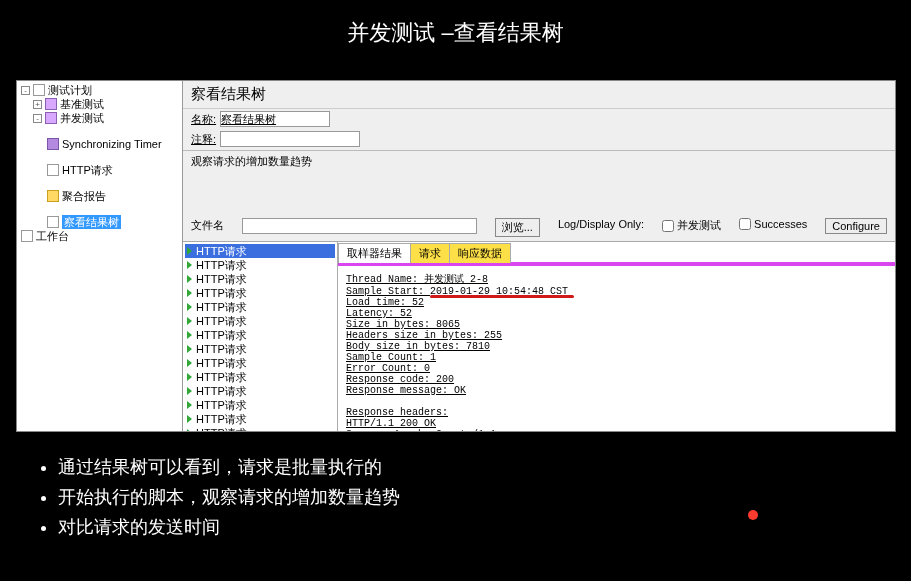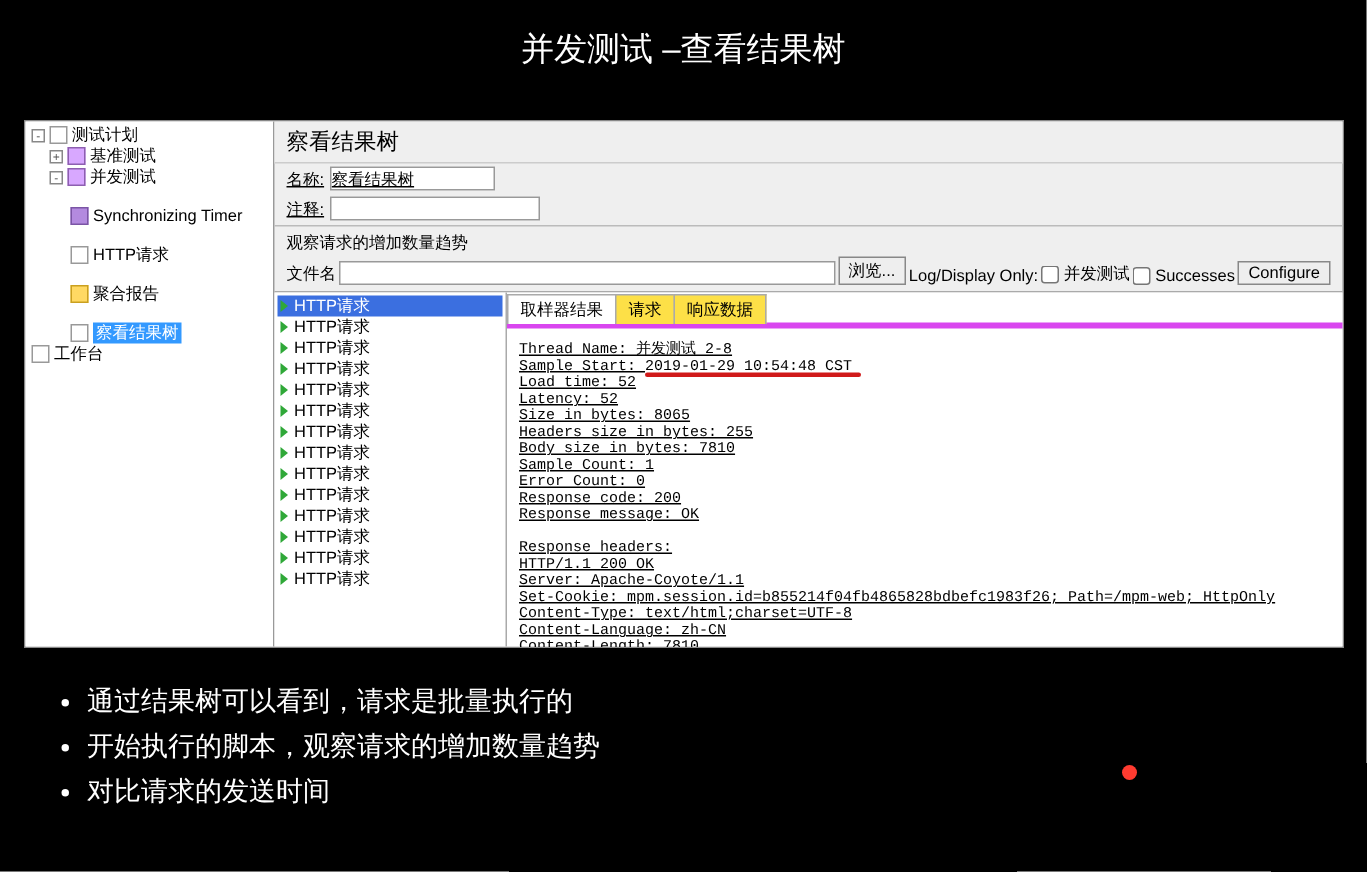--- a/index.html
+++ b/index.html
@@ -21,21 +21,21 @@
   .yellow{ background:#ffd963; border:1px solid #caa020;}
   .table{ background:#fff;border:1px solid #999;}
   .sel-tree { background:#3399ff; color:#fff; padding:0 2px;}
   
   .main { flex:1; display:flex; flex-direction:column; color:#000; }
   .panel-title { font-size:15px; padding:4px 8px; background:#efefef; border-bottom:1px solid #ccc; }
   .form-row { display:flex; align-items:center; font-size:11px; padding:2px 8px; gap:4px;text-decoration:underline; }
   .form-row input[type=text] { border:1px solid #999; height:16px; font-size:11px; }
   .hr { border:none; border-top:1px solid #bbb; margin:1px 0;}
   .group-title { font-size:11px; padding:2px 8px 0;}
-  .file-row { display:flex; align-items:flex-end; font-size:11px; padding:2px 8px 4px; gap:2px; }
+  .file-row { display:flex; align-items:flex-start; font-size:11px; padding:2px 8px 4px; gap:18px;margin-top:47px; }
   .file-row .fname { flex:1; border:1px solid #999; height:16px; }
   .btn { font-size:11px; border:1px solid #888; background:#eee; padding:1px 6px; }
   .chk { display:flex; align-items:center; gap:3px; font-size:11px;}
   .chk input { width:12px; height:12px;}
   
   .lower { flex:1; display:flex; border-top:1px solid #aaa; min-height:0;}
   .reqlist { width:155px; border-right:1px solid #aaa; background:#fff; overflow:auto; font-size:11px; padding:2px;}
   .req-item { display:flex; align-items:center; gap:4px; line-height:14px; padding:0 2px;}
   .tri { width:0;height:0;border-left:5px solid #2fa838;border-top:4px solid transparent;border-bottom:4px solid transparent;}
   .req-sel { background:#3b6fe0; color:#fff;}

